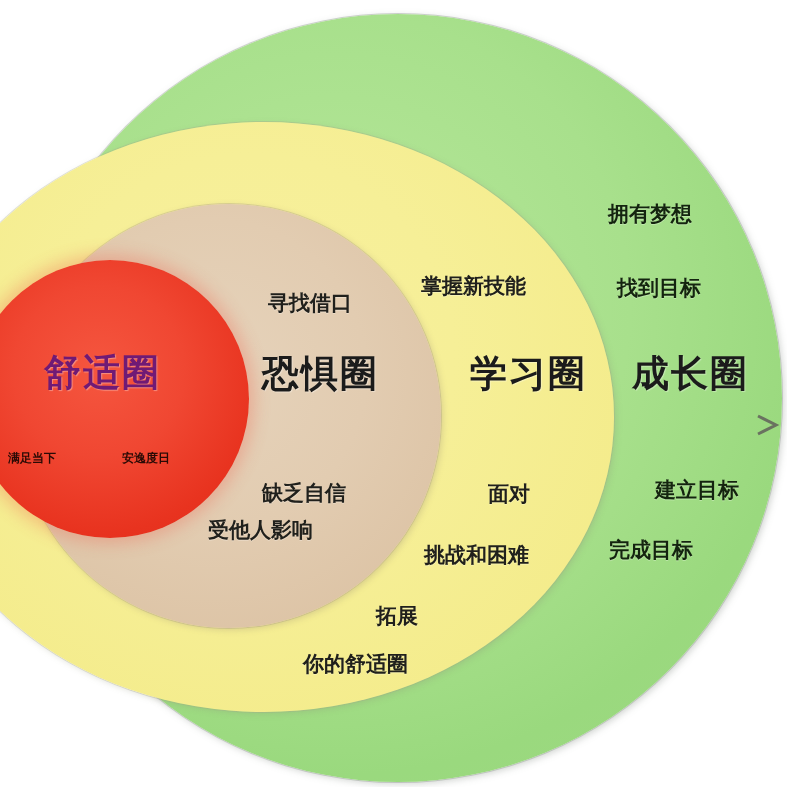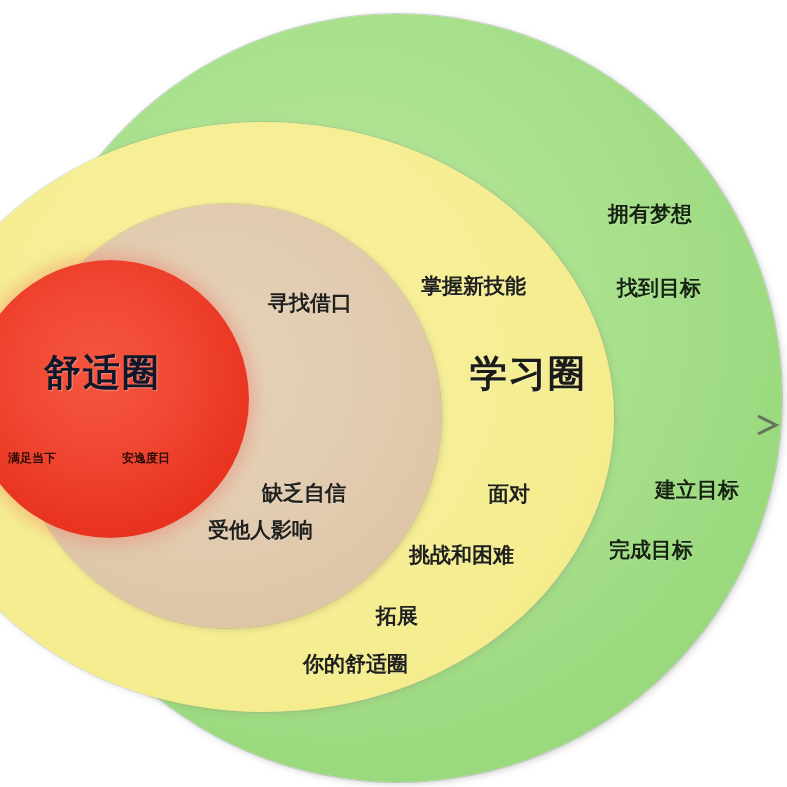--- a/index.html
+++ b/index.html
@@ -69,21 +69,21 @@
     position:absolute;
     font-size:37px;
     font-weight:bold;
     letter-spacing:2px;
     line-height:1;
     white-space:nowrap;
     font-family:"Liberation Serif","DejaVu Serif",serif;
     text-shadow:1px 1px 1px rgba(255,255,255,.35);
   }
   .zone-title.dark{ color:#1b1b1b; }
-  .zone-title.onred{ color:#0f172a; }
+  .zone-title.onred{ color:#701a75; }
 
   .note{
     position:absolute;
     font-size:21px;
     font-weight:bold;
     line-height:1;
     white-space:nowrap;
     color:#20201c;
     font-family:"Liberation Serif","DejaVu Serif",serif;
     text-shadow:0 1px 0 rgba(255,255,255,.28);
@@ -115,29 +115,31 @@
       </linearGradient>
     </defs>
     <line x1="0" y1="11" x2="672" y2="11" stroke="url(#arrGrad)" stroke-width="3.2"></line>
     <polyline points="668,2 686,11 668,20" fill="none" stroke="#6a7260" stroke-width="3"></polyline>
   </svg>
 
   <div class="zone-title onred" style="left:44px; top:354px;">舒适圈</div>
   <div class="note small" style="left:8px; top:452px;">满足当下</div>
   <div class="note small" style="left:122px; top:452px;">安逸度日</div>
 
+  <div class="zone-title dark" style="left:262px; top:355px;">恐惧圈</div>
   <div class="note" style="left:268px; top:293px;">寻找借口</div>
   <div class="note" style="left:262px; top:483px;">缺乏自信</div>
   <div class="note" style="left:208px; top:520px;text-align:right;">受他人影响</div>
 
   <div class="zone-title dark" style="left:452px; top:355px;margin-left:18px;">学习圈</div>
   <div class="note" style="left:421px; top:276px;">掌握新技能</div>
   <div class="note" style="left:488px; top:484px;">面对</div>
-  <div class="note" style="left:409px; top:545px;">挑战和困难</div>
+  <div class="note" style="left:424px; top:545px;">挑战和困难</div>
   <div class="note" style="left:376px; top:606px;">拓展</div>
   <div class="note" style="left:303px; top:654px;">你的舒适圈</div>
 
+  <div class="zone-title dark" style="left:632px; top:355px;">成长圈</div>
   <div class="note green" style="left:608px; top:204px;">拥有梦想</div>
   <div class="note green" style="left:617px; top:278px;">找到目标</div>
   <div class="note green" style="left:655px; top:480px;">建立目标</div>
   <div class="note green" style="left:609px; top:540px;">完成目标</div>
 
 </div>
 
 </body></html>

